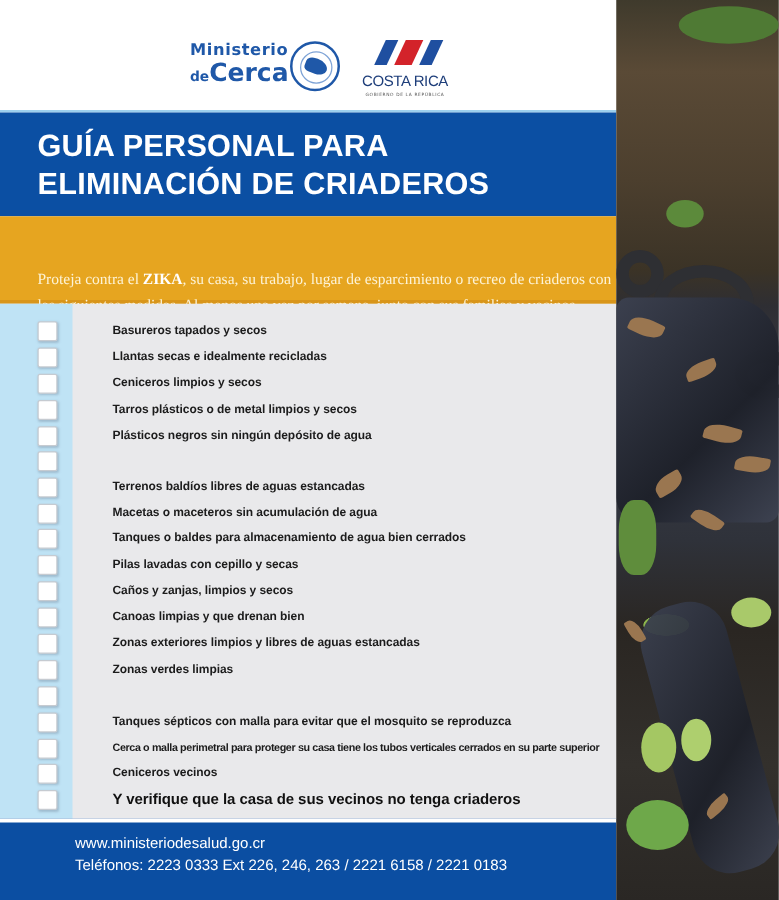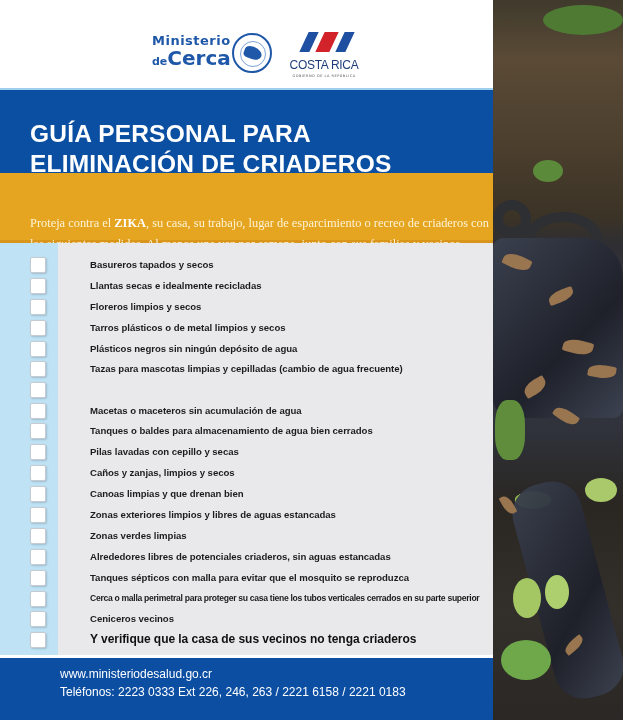--- a/index.html
+++ b/index.html
@@ -12,21 +12,21 @@
   .ms-bottom .de { font-size:11px; }
   .seal { position:absolute; left:80px; top:0; width:40px; height:40px; border-radius:50%; border:2px solid #1f58a8; box-sizing:border-box; background:#ffffff; }
   .seal-inner { position:absolute; left:6px; top:6px; width:24px; height:24px; border-radius:50%; border:1px solid #7ea3d6; }
   .seal-map { position:absolute; left:10px; top:12px; width:18px; height:12px; background:#1f58a8; border-radius:40% 60% 50% 30%; transform:rotate(20deg); }
   .logo-cr { position:absolute; left:284px; top:30px; width:80px; height:52px; }
   .stripes { position:absolute; left:14px; top:2px; width:56px; height:20px; }
   .stripe { position:absolute; top:0; width:10px; height:20px; transform:skewX(-25deg); }
   .cr-name { position:absolute; left:0; top:28px; width:80px; font-size:12px; color:#1e3e7a; letter-spacing:-0.3px; text-align:center; font-family:"Liberation Sans", sans-serif; }
   .cr-sub { position:absolute; left:0; top:44px; width:80px; font-size:3.5px; color:#555; text-align:center; letter-spacing:0.5px; }
   .title-band { position:absolute; left:0; top:90px; width:493px; height:83px; background:#0b4fa3; }
-  .title-line { position:absolute; left:30px; font-family:"Liberation Sans", sans-serif; font-weight:bold; font-size:24.5px; color:#ffffff; letter-spacing:0.2px;margin-top:16px; }
+  .title-line { position:absolute; left:30px; font-family:"Liberation Sans", sans-serif; font-weight:bold; font-size:24.5px; color:#ffffff; letter-spacing:0.2px; }
   .gold-band { position:absolute; left:0; top:173px; width:493px; height:70px; background:#e6a520; border-bottom:3px solid #d8951a; box-sizing:border-box; }
   .intro { position:absolute; left:30px; top:5px; width:460px; font-family:Liberation Serif, serif; font-size:12.4px; line-height:20.5px; color:#fdf3d6;margin-top:35px; }
   .intro b { color:#ffffff; }
   .check-area { position:absolute; left:0; top:243px; width:493px; height:412px; background:#e9e9eb; }
   .blue-strip { position:absolute; left:0; top:0; width:58px; height:412px; background:#bfe3f5; }
   .checklist { position:absolute; left:0; top:10px; width:493px; }
   .item { position:absolute; left:0; height:20px; width:493px; }
   .box { position:absolute; left:30px; top:2px; width:16px; height:16px; background:#ffffff; border:1px solid #c6cbd1; box-sizing:border-box; border-radius:2px; box-shadow:1px 1px 2px rgba(120,140,160,0.45); }
   .label { position:absolute; left:62px; top:4px; font-family:"Liberation Sans", sans-serif; font-size:9.6px; color:#1c1c1c; white-space:nowrap; font-weight:bold; letter-spacing:-0.05px;padding-left:28px; }
   .label.narrow { font-size:8.6px; letter-spacing:-0.3px; }
@@ -85,36 +85,36 @@
       <div class="item" style="top:2px">
           <div class="box"></div>
           <span class="label">Basureros tapados y secos</span>
         </div>
       <div class="item" style="top:23px">
           <div class="box"></div>
           <span class="label">Llantas secas e idealmente recicladas</span>
         </div>
       <div class="item" style="top:44px">
           <div class="box"></div>
-          <span class="label">Floreros limpios y secos</span>
+          <span class="label">Ceniceros limpios y secos</span>
         </div>
       <div class="item" style="top:65px">
           <div class="box"></div>
           <span class="label">Tarros plásticos o de metal limpios y secos</span>
         </div>
       <div class="item" style="top:86px">
           <div class="box"></div>
           <span class="label">Plásticos negros sin ningún depósito de agua</span>
         </div>
       <div class="item" style="top:106px">
           <div class="box"></div>
-          <span class="label">Tazas para mascotas limpias y cepilladas (cambio de agua frecuente)</span>
         </div>
       <div class="item" style="top:127px">
           <div class="box"></div>
+          <span class="label">Terrenos baldíos libres de aguas estancadas</span>
         </div>
       <div class="item" style="top:148px">
           <div class="box"></div>
           <span class="label">Macetas o maceteros sin acumulación de agua</span>
         </div>
       <div class="item" style="top:168px">
           <div class="box"></div>
           <span class="label">Tanques o baldes para almacenamiento de agua bien cerrados</span>
         </div>
       <div class="item" style="top:189px">
@@ -132,21 +132,20 @@
       <div class="item" style="top:252px">
           <div class="box"></div>
           <span class="label">Zonas exteriores limpios y libres de aguas estancadas</span>
         </div>
       <div class="item" style="top:273px">
           <div class="box"></div>
           <span class="label">Zonas verdes limpias</span>
         </div>
       <div class="item" style="top:294px">
           <div class="box"></div>
-          <span class="label">Alrededores libres de potenciales criaderos, sin aguas estancadas</span>
         </div>
       <div class="item" style="top:315px">
           <div class="box"></div>
           <span class="label">Tanques sépticos con malla para evitar que el mosquito se reproduzca</span>
         </div>
       <div class="item" style="top:336px">
           <div class="box"></div>
           <span class="label narrow">Cerca o malla perimetral para proteger su casa tiene los tubos verticales cerrados en su parte superior</span>
         </div>
       <div class="item" style="top:356px">

